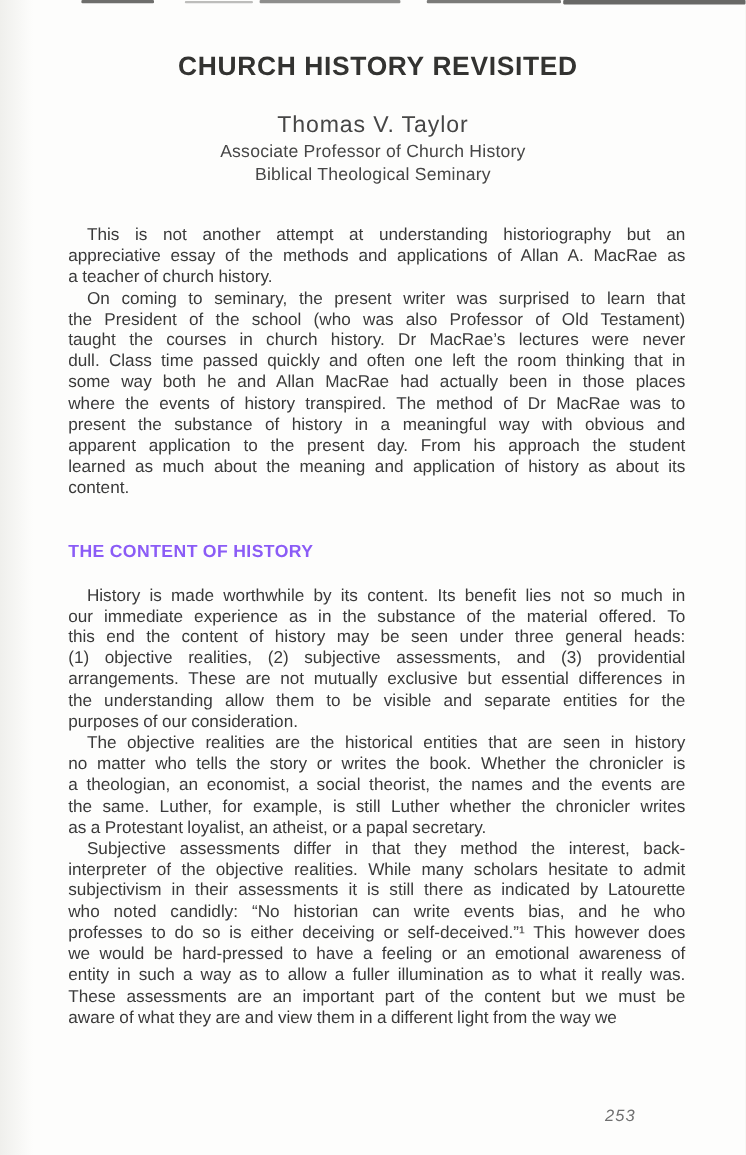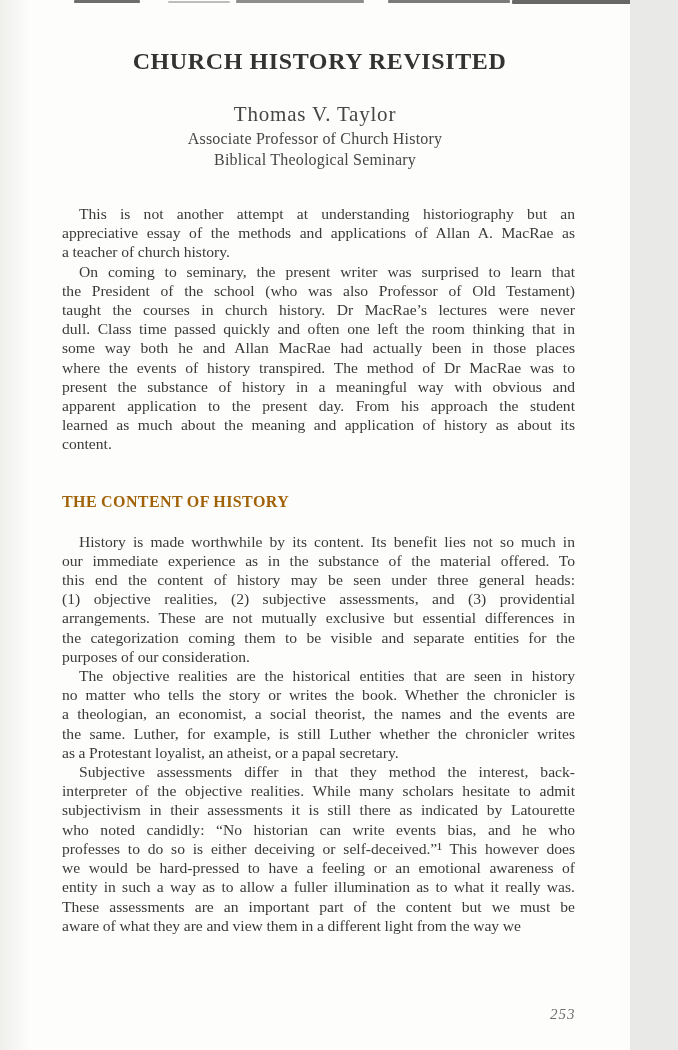--- a/index.html
+++ b/index.html
@@ -1,22 +1,22 @@
 <!DOCTYPE html>
 <html><head>
 <meta charset="utf-8">
 <style>
   html, body { margin: 0; padding: 0; background: #e9e9e7; }
   .scan {
     position: relative;
-    width: 630px;
+    width: 678px;
     height: 1050px;
     background: #fdfdfc;
     overflow: hidden;
-    font-family: Liberation Serif, serif;
+    font-family: Liberation Sans, sans-serif;
     color: #3a3a3a;
   }
   .edge-shade {
     position: absolute;
     left: 0; top: 0; bottom: 0;
     width: 30px;
     background: linear-gradient(to right, #efefec, #fdfdfc);
     pointer-events: none;
   }
   .artifact { position: absolute; border-radius: 1px; }
@@ -109,28 +109,28 @@
         <div class="line">the President of the school (who was also Professor of Old Testament)</div>
         <div class="line">taught the courses in church history. Dr MacRae’s lectures were never</div>
         <div class="line">dull. Class time passed quickly and often one left the room thinking that in</div>
         <div class="line">some way both he and Allan MacRae had actually been in those places</div>
         <div class="line">where the events of history transpired. The method of Dr MacRae was to</div>
         <div class="line">present the substance of history in a meaningful way with obvious and</div>
         <div class="line">apparent application to the present day. From his approach the student</div>
         <div class="line">learned as much about the meaning and application of history as about its</div>
         <div class="line last">content.</div>
       </div>
-      <div class="section-heading" style="color: #a16207;">THE CONTENT OF HISTORY</div>
+      <div class="section-heading" style="color: #8b5cf6;">THE CONTENT OF HISTORY</div>
       <div class="paragraph">
         <div class="line first">History is made worthwhile by its content. Its benefit lies not so much in</div>
         <div class="line">our immediate experience as in the substance of the material offered. To</div>
         <div class="line">this end the content of history may be seen under three general heads:</div>
         <div class="line">(1) objective realities, (2) subjective assessments, and (3) providential</div>
         <div class="line">arrangements. These are not mutually exclusive but essential differences in</div>
-        <div class="line">the categorization coming them to be visible and separate entities for the</div>
+        <div class="line">the understanding allow them to be visible and separate entities for the</div>
         <div class="line last">purposes of our consideration.</div>
       </div>
       <div class="paragraph">
         <div class="line first">The objective realities are the historical entities that are seen in history</div>
         <div class="line">no matter who tells the story or writes the book. Whether the chronicler is</div>
         <div class="line">a theologian, an economist, a social theorist, the names and the events are</div>
         <div class="line">the same. Luther, for example, is still Luther whether the chronicler writes</div>
         <div class="line last">as a Protestant loyalist, an atheist, or a papal secretary.</div>
       </div>
       <div class="paragraph">

